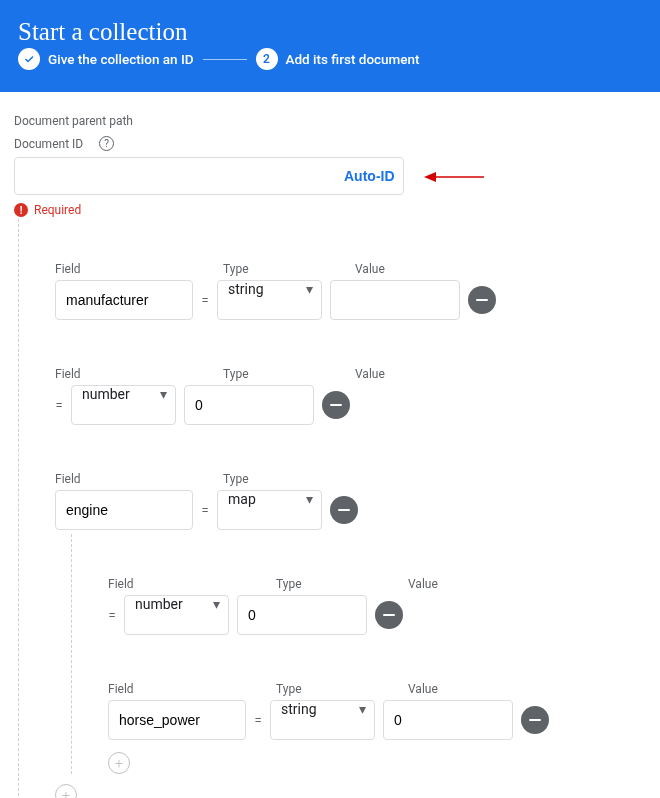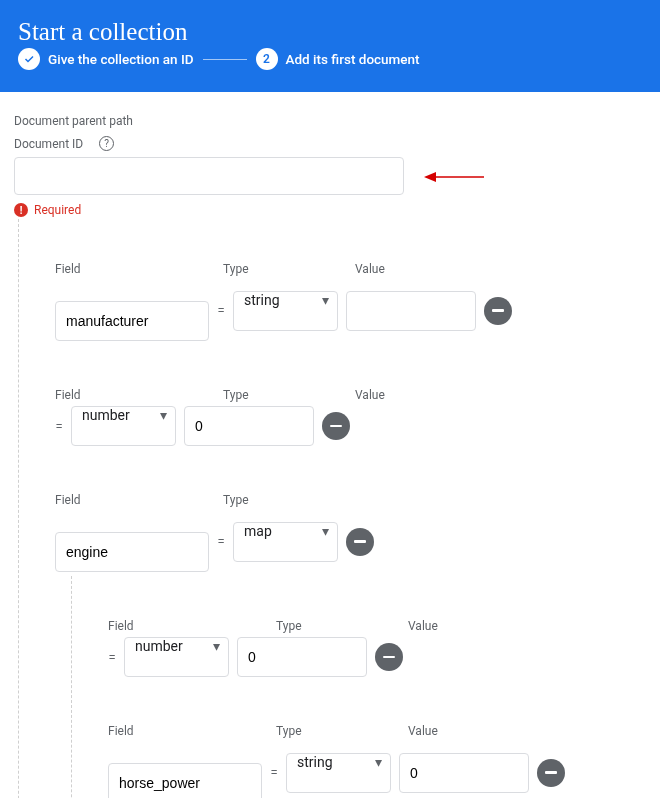--- a/index.html
+++ b/index.html
@@ -111,21 +111,21 @@
   .labels-row { display:flex; gap:0; margin-bottom:4px;margin-top:35px; }
   .labels-row .lab { font-size:12px; color:#5f6368; }
   .lab.field { width:140px; margin-left:18px;}
   .lab.type { width:124px; margin-left:28px;}
   .lab.value { margin-left:8px; }
   .inputs-row { display:flex; align-items:center; gap:8px; margin-left:18px;}
   .txt {
     height:40px;border:1px solid #dadce0;border-radius:4px;
     padding:0 10px;font-size:14px;background:#fff;
   }
-  .field-name { width:154px;margin-top:21px; }
+  .field-name { width:138px; }
   .equals { color:#5f6368; font-size:13px; width:8px; text-align:center;}
   .type-sel {
     width:105px;height:40px;border:1px solid #dadce0;border-radius:4px;
     display:flex;justify-content:space-between;
     padding:0 8px 0 10px;font-size:14px;cursor:pointer;background:#fff;
   }
   .chevron { color:#5f6368; }
   .value-in { width:130px; }
   .remove-btn {
     width:28px;height:28px;border-radius:50%;
@@ -167,20 +167,21 @@
 
 <div class="body">
   <div class="quiet-label">Document parent path</div>
 
   <div class="doc-id-row">
     <span class="quiet-label" style="margin-bottom:0">Document ID</span>
     <span class="help-icon">?</span>
   </div>
   <div class="docid-wrap">
     <input class="docid-input" value="" style="">
+    <button class="auto-id-btn">Auto-ID</button>
     <div class="arrow">
       <svg viewBox="0 0 60 12">
           <line x1="60" y1="6" x2="8" y2="6" stroke="#d50000" stroke-width="1.5"></line>
           <polygon points="0,6 12,1 12,11" fill="#d50000"></polygon>
         </svg>
     </div>
   </div>
   <div class="error-row">
     <span class="error-icon">!</span>
     <span>Required</span>

